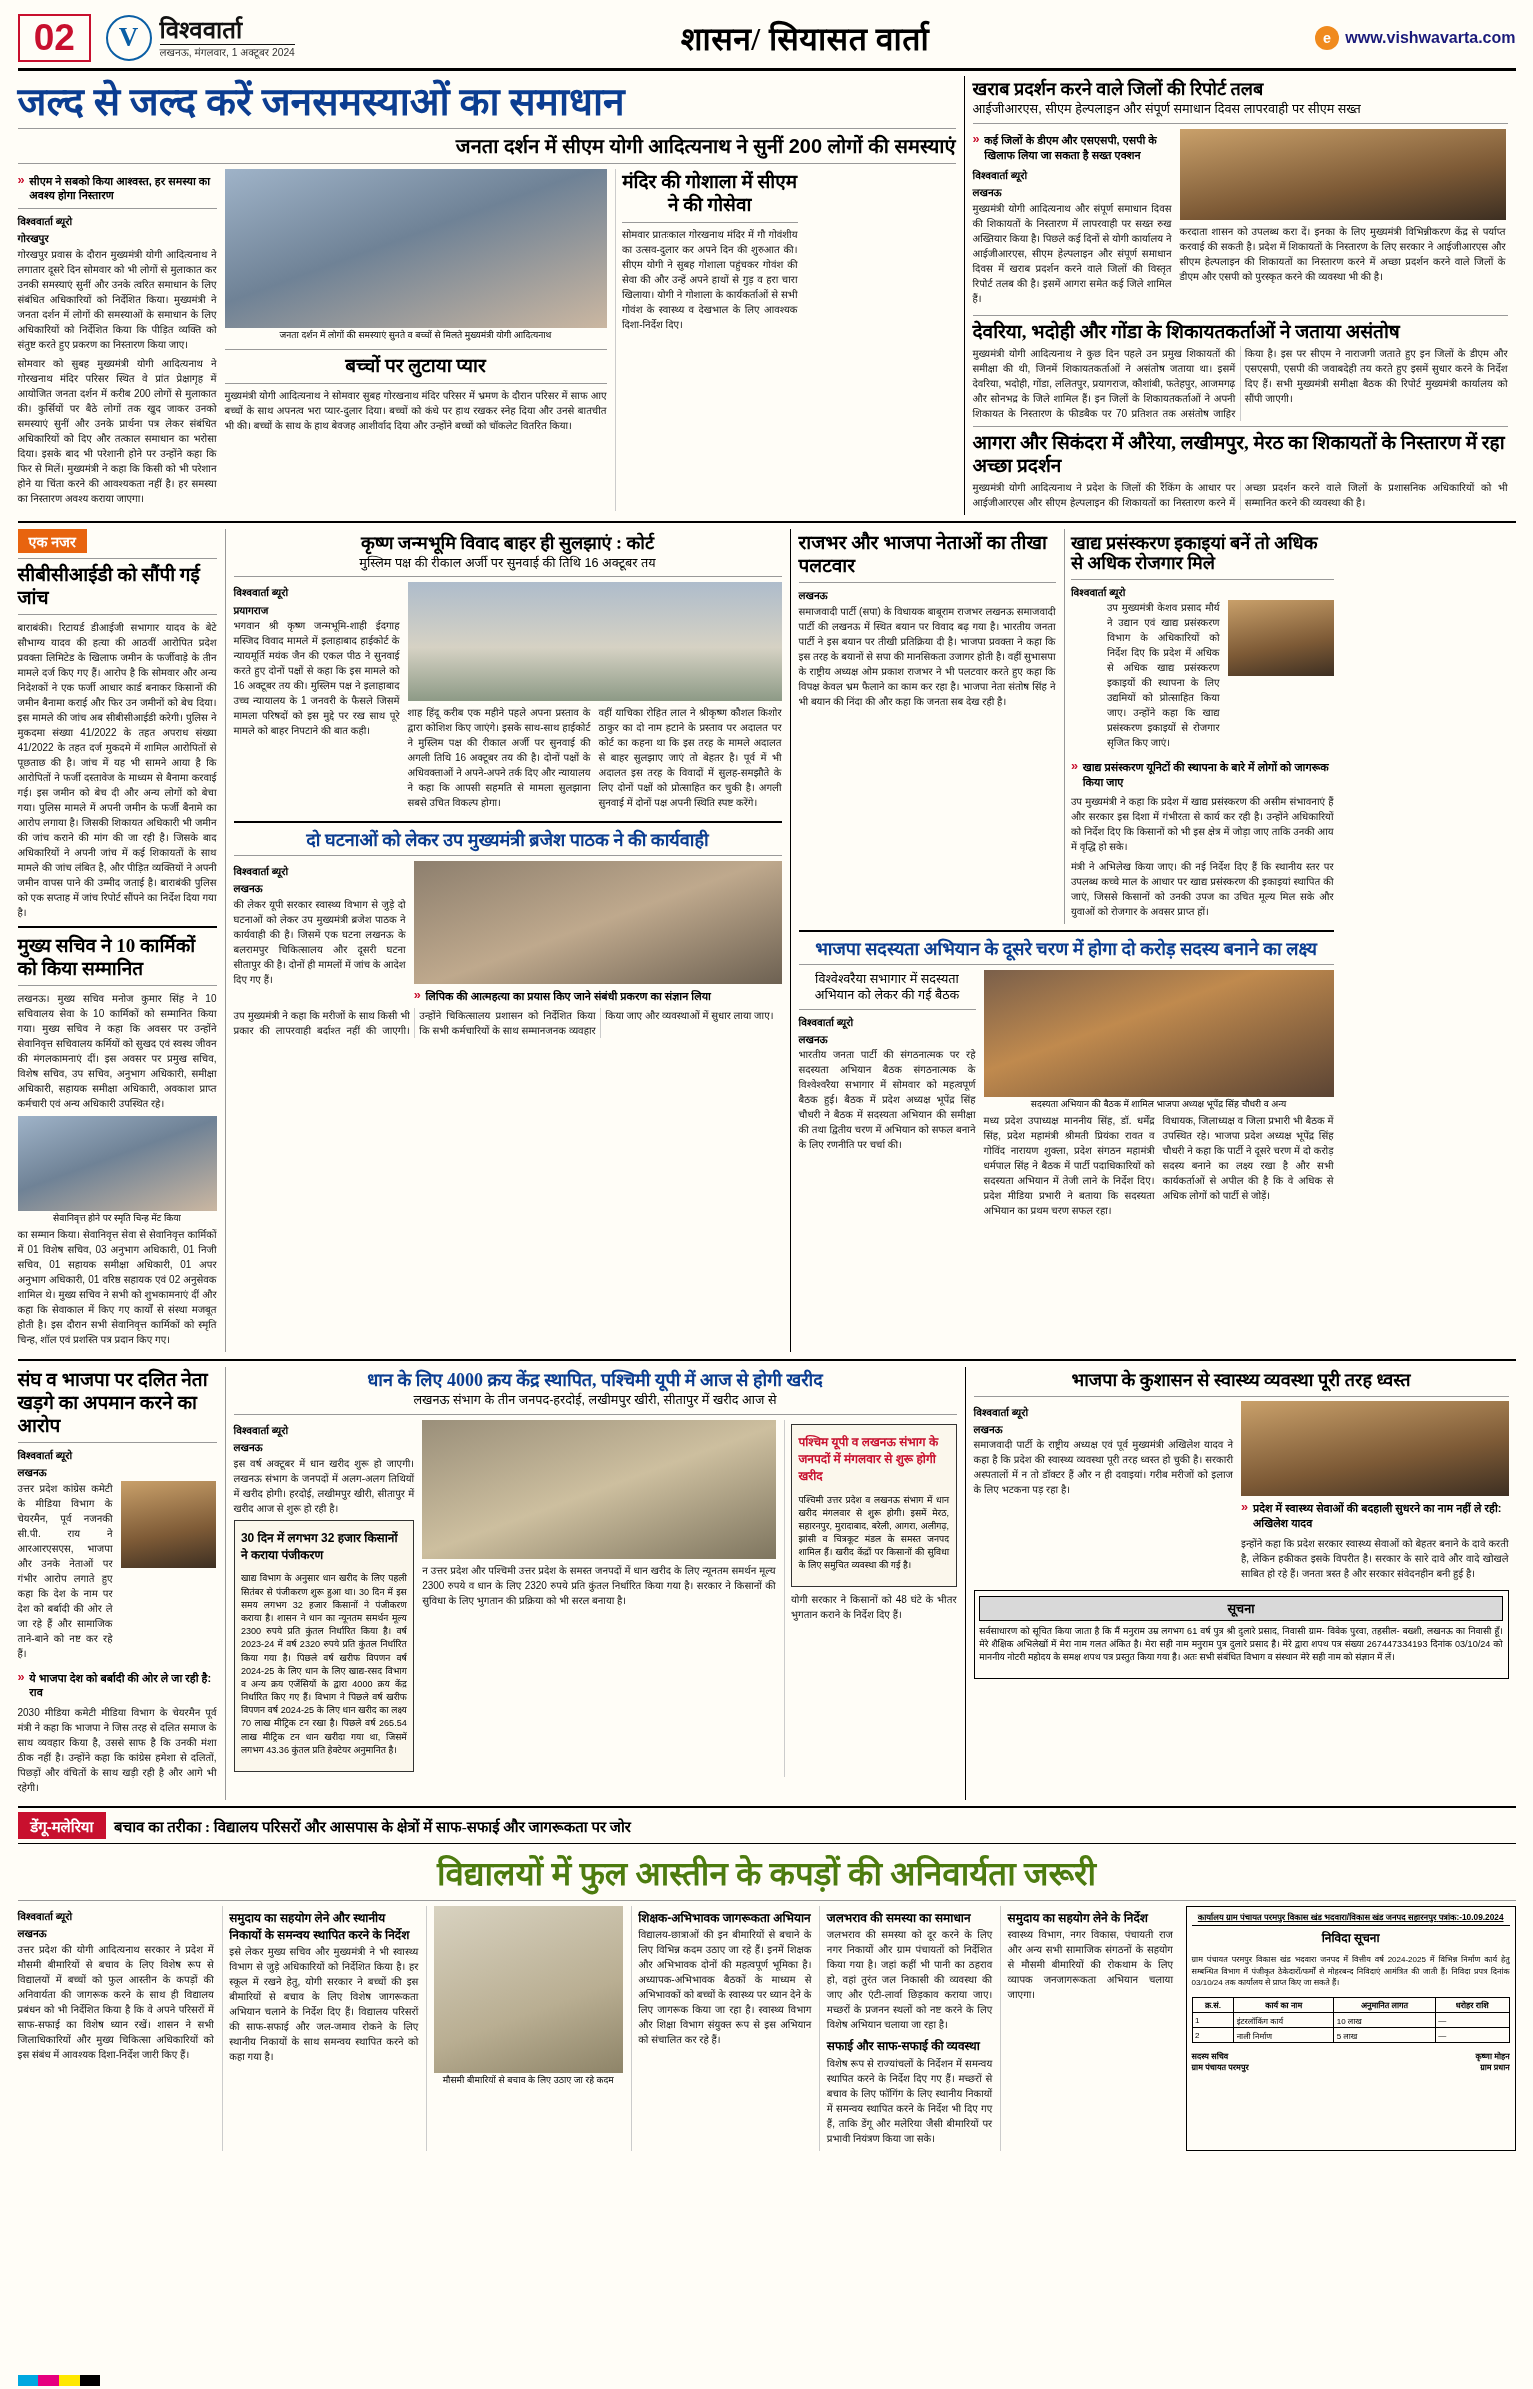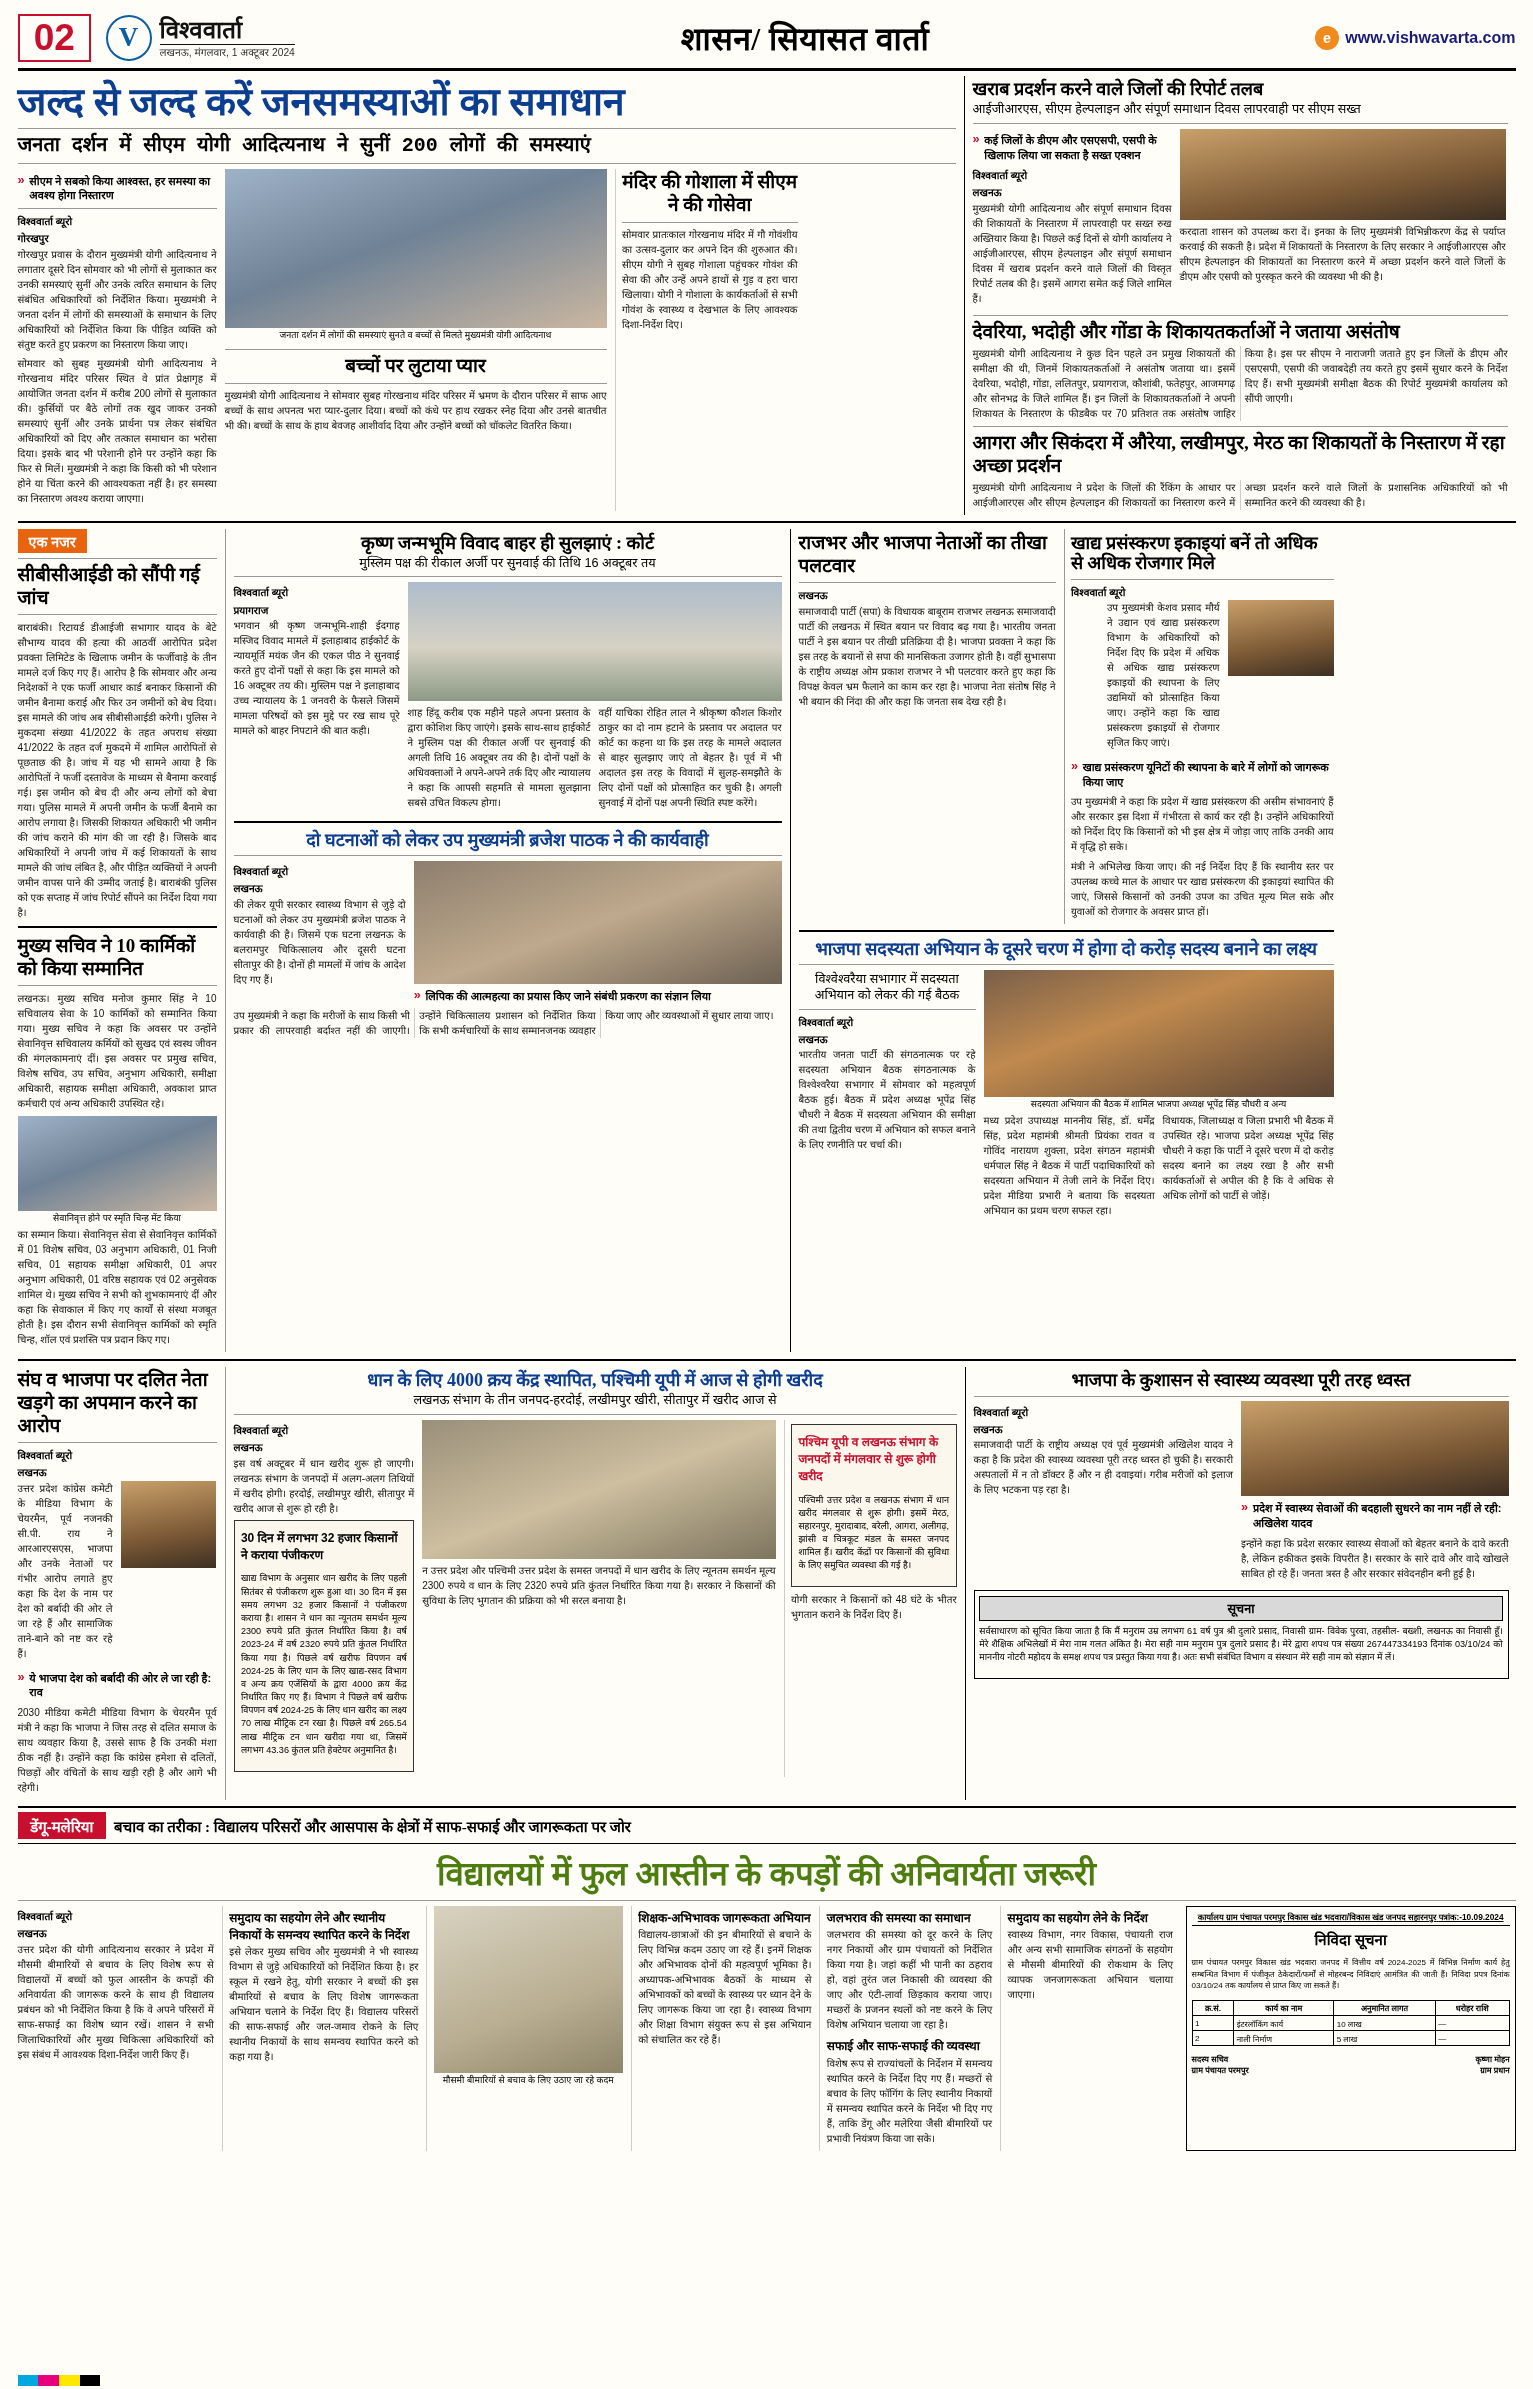--- a/index.html
+++ b/index.html
@@ -77,23 +77,23 @@
   
   h1.lead {
     font-family:"Liberation Serif", serif;
     color:#0b3d91;
     font-size: 39px;
     font-weight: bold;
     margin: 4.8px 0 3.2px 0;
     line-height:1.1;
   }
   h2.sub {
-    font-family:Liberation Mono, monospace;
+    font-family:Liberation Sans, sans-serif;
     font-size: 20px; font-weight:bold;
-    text-align:left; margin:0 0; line-height:1.2;
+    text-align:right; margin:0 0; line-height:1.2;
   }
   h2.hl {
     font-family:"Liberation Serif", serif;
     font-size: 18px; font-weight:bold; line-height:1.15;
     margin: 3.2px 0 2.4px 0;
   }
   h2.hl.blue { color:#0b3d91; }
   h3.hl-s {
     font-family:"Liberation Serif", serif;
     font-size: 19px; font-weight:bold; line-height:1.2; margin:2.4px 0;
@@ -135,21 +135,21 @@
   }
   .tagbar.orange { background:#e8640f; }
   .small { font-size: 9.1px; line-height:1.45; text-align:justify; }
   .notice-box { border:1.6px solid #000; padding:4.8px; margin-top:4.8px; }
   .notice-title {
     background:#d9d9d9; text-align:center; font-weight:bold; font-size:12.7px; padding:2.4px;
     border:0.8px solid #000;
   }
   table.gov { width:100%; border-collapse:collapse; font-size:8px; }
   table.gov td, table.gov th { border:0.8px solid #000; padding:1.6px 2.4px; }
-  .tbl-head { text-align:center; font-weight:bold; font-size:15px; }
+  .tbl-head { text-align:center; font-weight:bold; font-size:12px; }
   .dengue-bar {
     display:flex; align-items:center; gap:8px; border-top:2.4px solid #000; border-bottom:0.8px solid #000;
     padding:4px 0; margin-top:6.4px;
   }
   .dengue-tag { background:#c8102e; color:#fff; font-weight:bold; font-size:15px; padding:3.2px 12.7px; }
   .dengue-text { font-size:15px; font-weight:bold; font-family:"Liberation Serif",serif; }
   h1.dengue-head {
     font-family:"Liberation Serif", serif; color:#4d7c0f;
     font-size: 33px; font-weight:bold; text-align:center; margin:6.4px 0 4.8px 0;
   }

